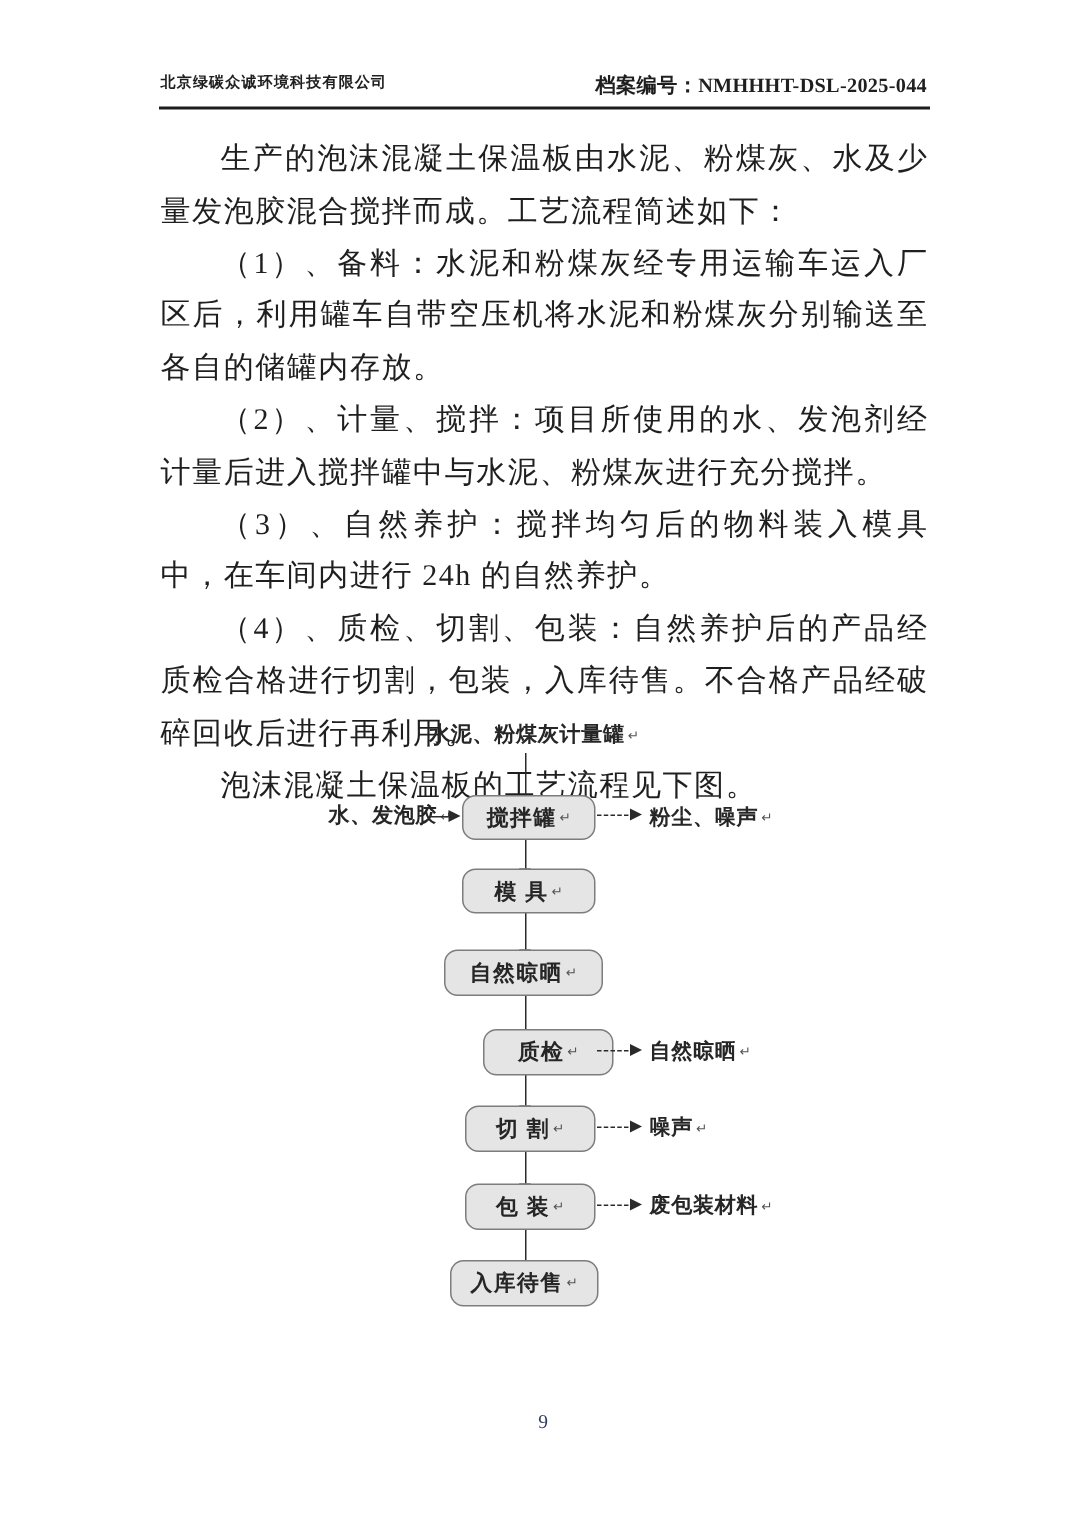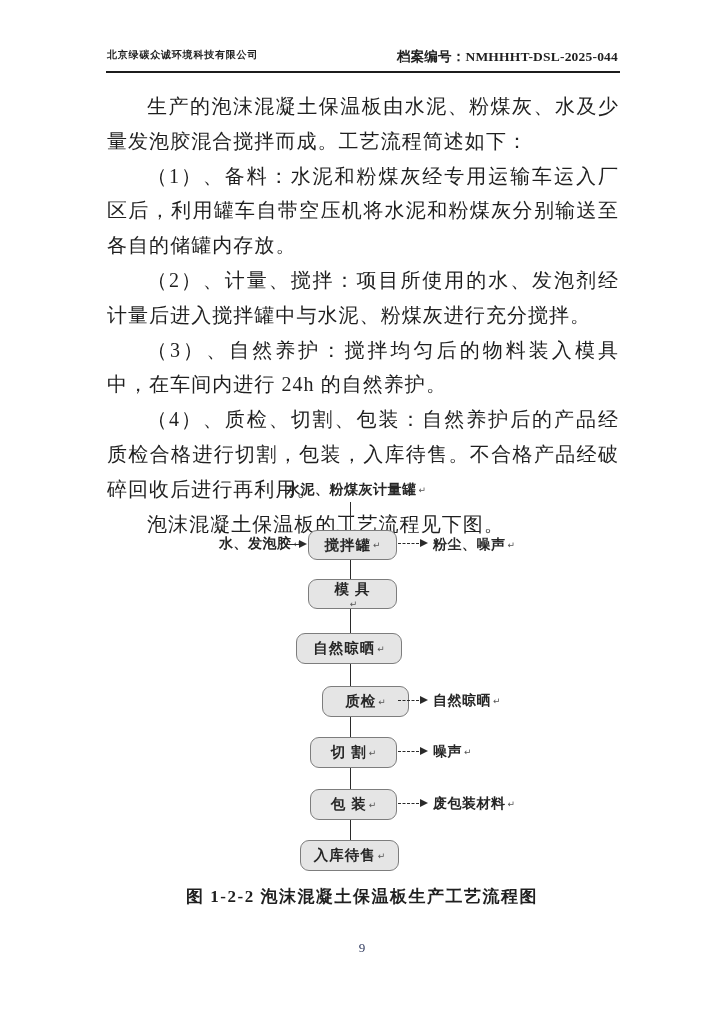--- a/index.html
+++ b/index.html
@@ -62,21 +62,21 @@
     <div class="varrow" style="top:127px;height:26px;"></div>
     <div class="varrow" style="top:182px;height:24px;"></div>
     <div class="varrow" style="top:235px;height:22px;"></div>
     <div class="varrow" style="top:286px;height:23px;"></div>
     <div class="varrow" style="top:338px;height:22px;"></div>
 
     <div class="flow-box" style="left:308px;top:50px;width:87px;height:28px;">
         <span>搅拌罐</span>
         <span class="rm">↵</span>
       </div>
-    <div class="flow-box" style="left:308px;top:99px;width:87px;height:28px;flex-direction:column;">
+    <div class="flow-box" style="left:308px;top:99px;width:87px;height:28px;">
         <span>模 具</span>
         <span class="rm">↵</span>
       </div>
     <div class="flow-box" style="left:296px;top:153px;width:104px;height:29px;">
         <span>自然晾晒</span>
         <span class="rm">↵</span>
       </div>
     <div class="flow-box" style="left:322px;top:206px;width:85px;height:29px;text-align:right;">
         <span>质检</span>
         <span class="rm">↵</span>
@@ -102,17 +102,16 @@
     <div class="dasharrow" style="left:398px;top:271px;width:21px;"></div>
     <div class="dasharrow" style="left:398px;top:323px;width:21px;"></div>
 
     <div class="side-label" style="left:433px;top:56px;"><span>粉尘、噪声</span><span class="rm">↵</span></div>
     <div class="side-label" style="left:433px;top:212px;"><span>自然晾晒</span><span class="rm">↵</span></div>
     <div class="side-label" style="left:433px;top:263px;"><span>噪声</span><span class="rm">↵</span></div>
     <div class="side-label" style="left:433px;top:315px;"><span>废包装材料</span><span class="rm">↵</span></div>
 
   </div>
 
-  <div class="caption">图 1-2-2 泡沫混凝土保温板生产工艺流程图</div>
 
   <div class="page-number">9</div>
 
 </div>
 
 </body></html>

